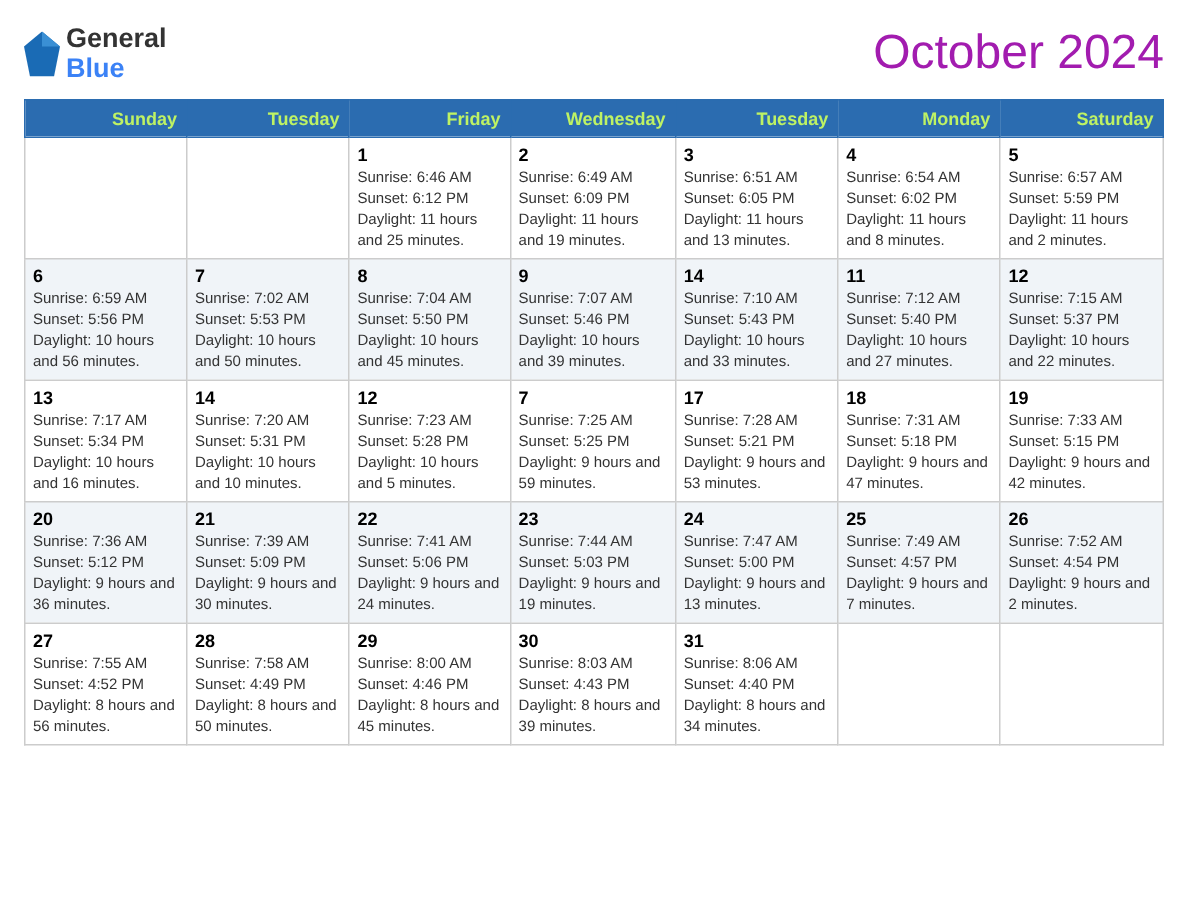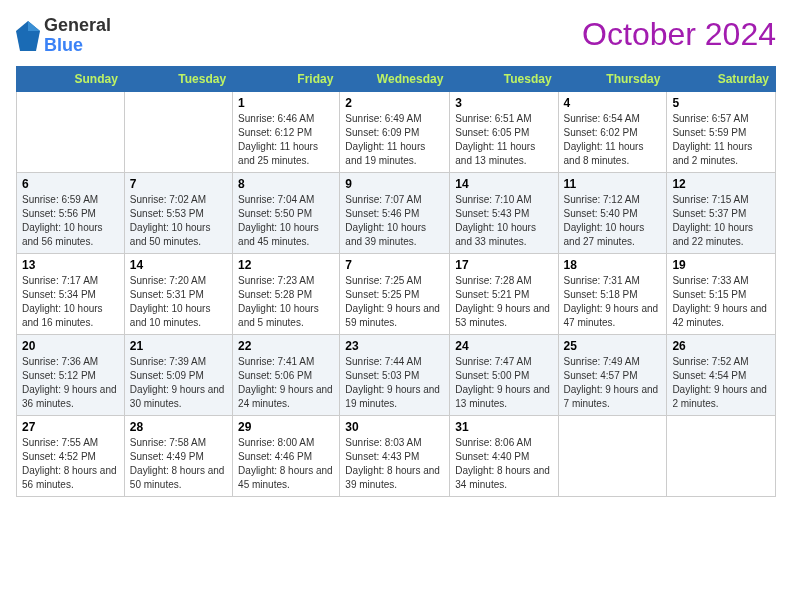--- a/index.html
+++ b/index.html
@@ -121,21 +121,21 @@
   </div>
 
   <table class="calendar">
     <thead>
       <tr>
         <th>Sunday</th>
         <th>Tuesday</th>
         <th>Friday</th>
         <th>Wednesday</th>
         <th>Tuesday</th>
-        <th>Thursday</th>
+        <th>Monday</th>
         <th>Saturday</th>
       </tr>
     </thead>
     <tbody id="calendar-body">
         <tr>
           <td class="empty-cell"></td>
           <td class="empty-cell"></td>
           <td class="row-white">
             <span class="day-num">1</span>
             <div class="day-info">Sunrise: 6:46 AM<br>Sunset: 6:12 PM<br>Daylight: 11 hours and 25 minutes.</div>

